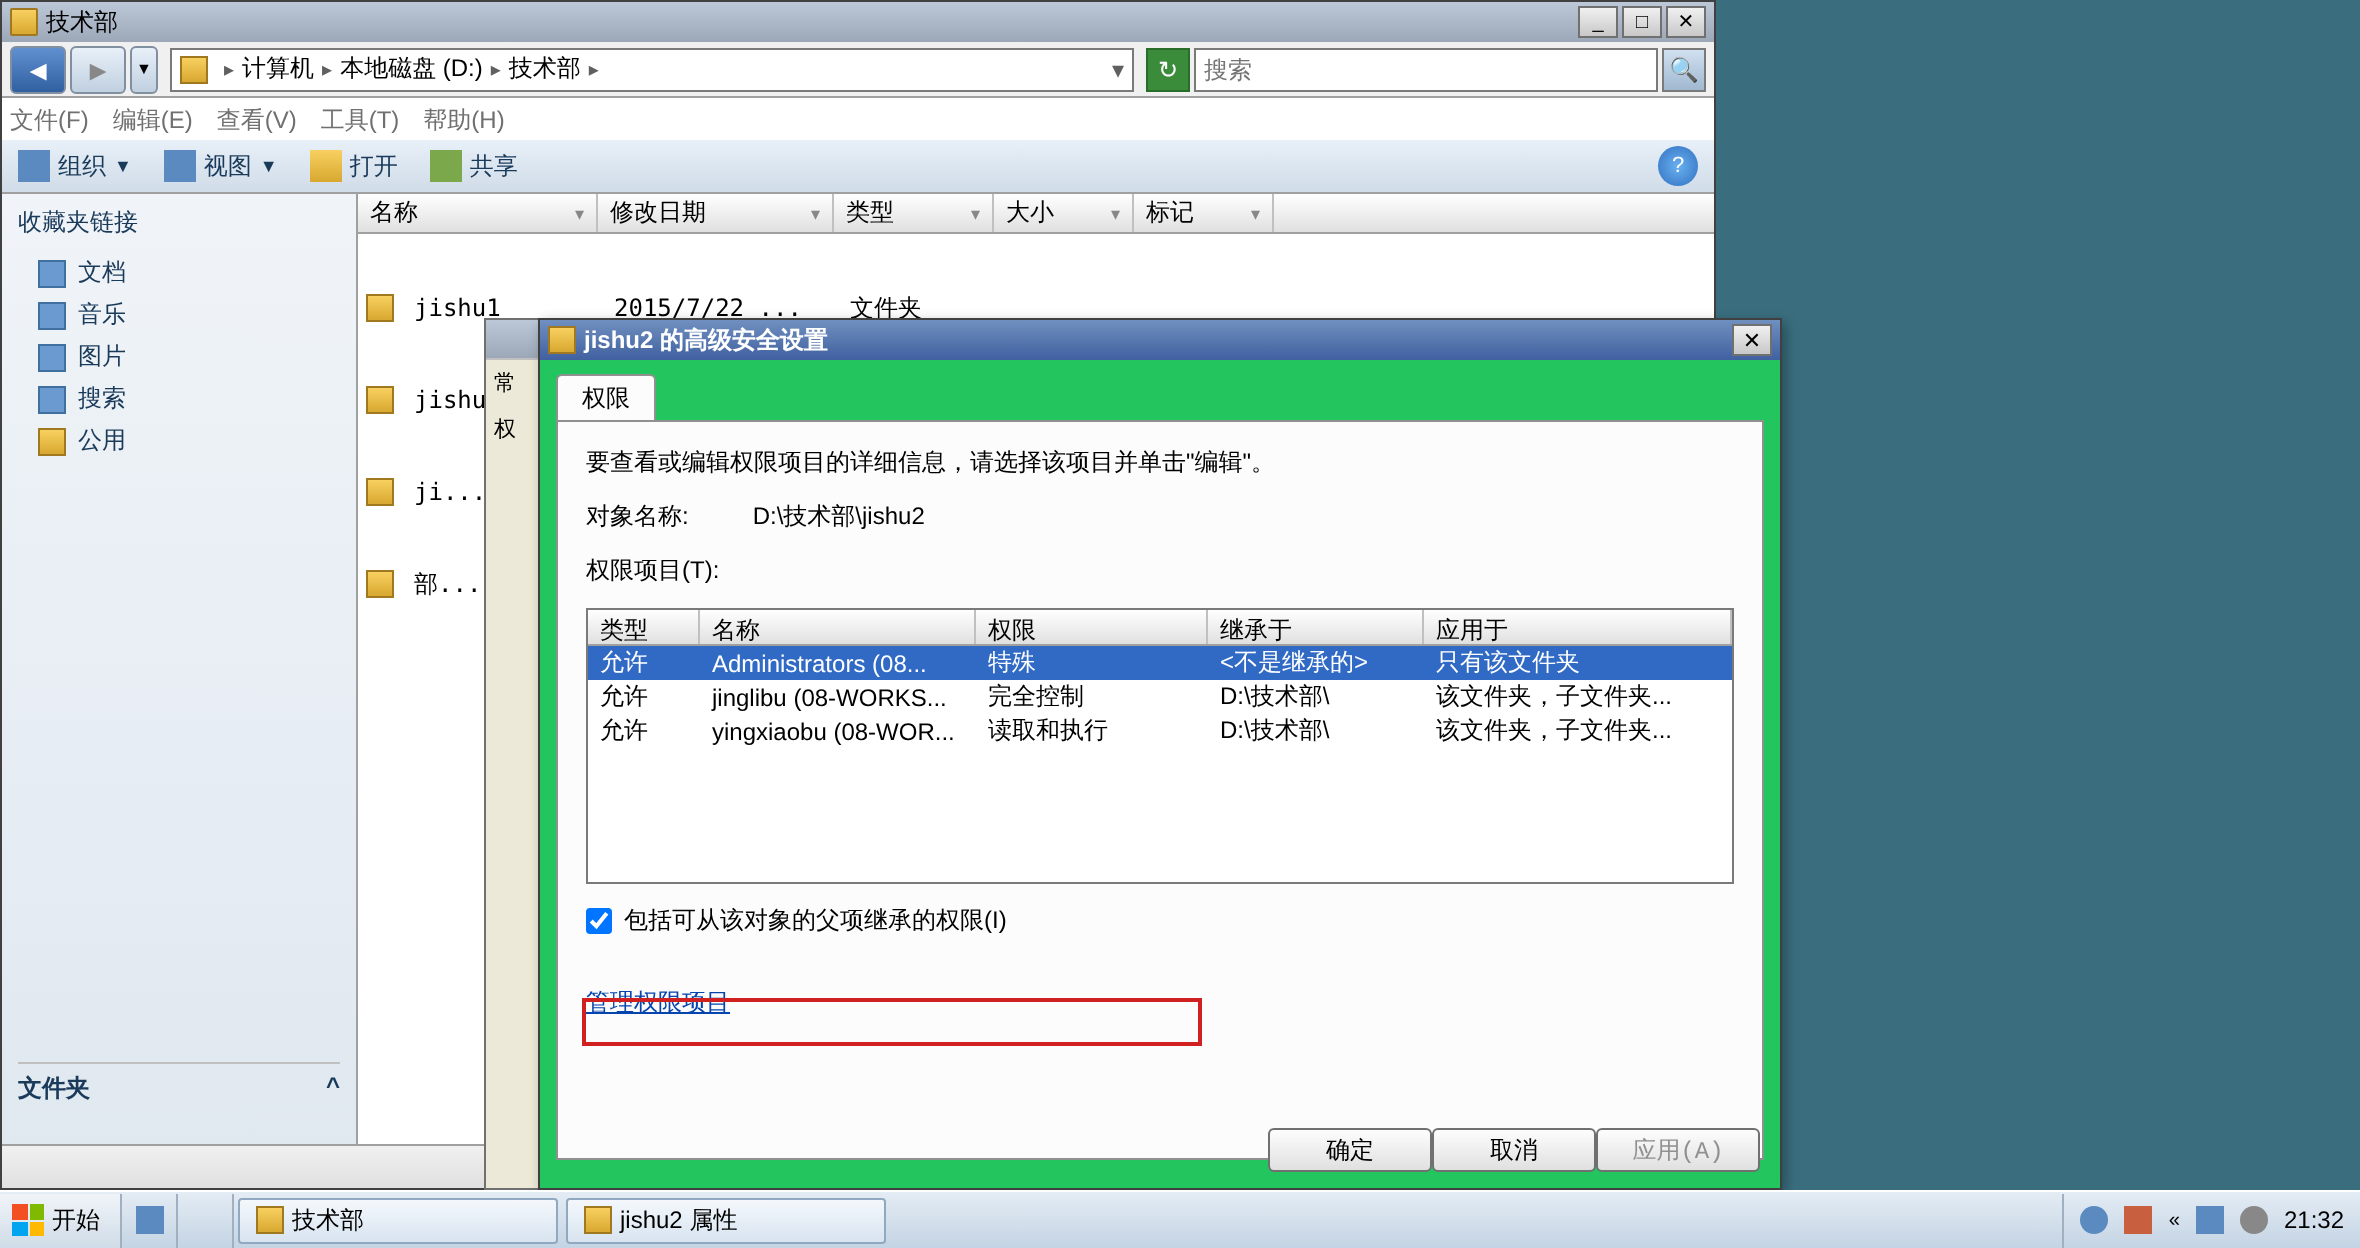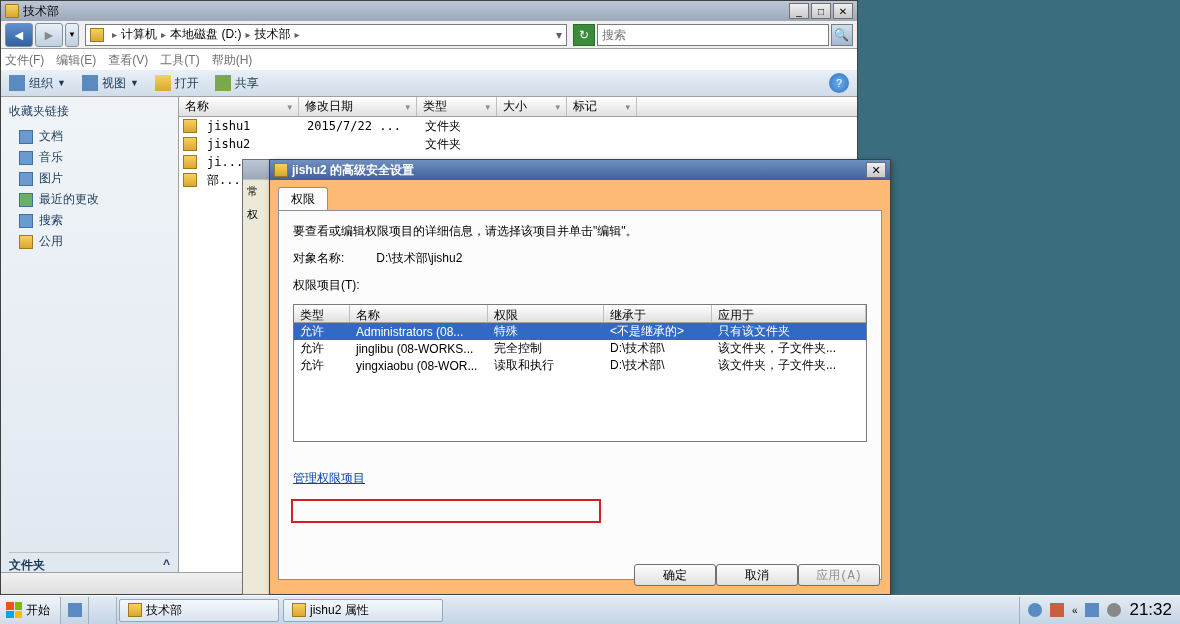--- a/index.html
+++ b/index.html
@@ -39,28 +39,28 @@
 .sb-header { font-weight: normal; color: #1a3a5a; margin-bottom: 6px; }
 .sb-item { display: flex; align-items: center; gap: 6px; padding: 2px 0 2px 10px; color: #1a3a5a; cursor: pointer; }
 .sb-ico { width: 14px; height: 14px; background: #6a9ad0; border: 1px solid #4070a0; }
 .sb-ico.folder { background: linear-gradient(#f8d060, #d8a830); border-color: #a07820; }
 .sb-folders-label { margin-top: 300px; font-weight: bold; color: #1a3a5a; border-top: 1px solid #c0c0c0; padding-top: 4px; display: flex; justify-content: space-between; }
 
 .file-list { flex: 1; background: #fff; position: relative; }
 .fl-header { height: 20px; background: linear-gradient(#fff, #e0e0e0); border-bottom: 1px solid #a0a0a0; display: flex; }
 .fl-col { border-right: 1px solid #c0c0c0; padding: 2px 6px; display: flex; align-items: center; justify-content: space-between; font-size: 12px; }
 .fl-col .sort { font-size: 9px; color: #888; }
-.fl-row { height: 18px; display: flex; align-items: center; padding-left: 4px; }
+.fl-row { height: 18px; display: flex; align-items: center; padding-left: 4px; margin-top: 28px; }
 .fl-row .folder-icon { width: 14px; height: 14px; background: linear-gradient(#f8d060, #d8a830); border: 1px solid #a07820; margin-right: 4px; }
 .fl-cell { padding: 0 6px; font-family: SimSun, monospace; }
 
 .status-bar { height: 22px; background: linear-gradient(#f0f0f0, #e0e0e0); border-top: 1px solid #a0a0a0; }
 
 
-.dialog { position: absolute; left: 269px; top: 159px; width: 622px; height: 436px; background: #fdba74; border: 1px solid #404040; box-shadow: 2px 2px 6px rgba(0,0,0,0.3); }
+.dialog { position: absolute; left: 269px; top: 159px; width: 622px; height: 436px; background: #22c55e; border: 1px solid #404040; box-shadow: 2px 2px 6px rgba(0,0,0,0.3); }
 .dlg-title { height: 20px; background: linear-gradient(#7090c0, #4060a0); display: flex; align-items: center; padding: 0 4px; color: #fff; font-size: 12px; }
 .dlg-title .folder-icon { width: 14px; height: 14px; background: linear-gradient(#f8d060, #d8a830); border: 1px solid #a07820; margin-right: 4px; }
 .dlg-title-text { flex: 1; font-weight: bold; }
 .dlg-close { width: 20px; height: 16px; background: linear-gradient(#f0f0f0, #c8c8c8); border: 1px solid #707070; color: #000; display: flex; align-items: center; justify-content: center; font-size: 11px; cursor: pointer; }
 
 .tabs { display: flex; padding: 6px 8px 0 8px; }
 .tab { padding: 3px 12px; background: #ece9d8; border: 1px solid #909090; border-bottom: none; border-radius: 3px 3px 0 0; font-size: 12px; position: relative; top: 1px; background: #fcfcfc; }
 .tab-body { margin: 0 8px 8px 8px; border: 1px solid #909090; background: #fcfcfc; padding: 12px 14px; height: 370px; position: relative; }
 
 .info-line { margin-bottom: 10px; font-size: 12px; }
@@ -95,21 +95,21 @@
 
 .taskbar { position: absolute; left: 0; bottom: 0; width: 1180px; height: 29px; background: linear-gradient(#e4ecf4, #c4d4e4); border-top: 1px solid #fff; display: flex; align-items: center; }
 .start-btn { height: 27px; padding: 0 10px 0 6px; background: linear-gradient(#f0f4f8, #d0dce8); border-right: 1px solid #a0b0c0; display: flex; align-items: center; gap: 4px; cursor: pointer; }
 .start-logo { width: 16px; height: 16px; display: grid; grid-template: 1fr 1fr / 1fr 1fr; gap: 1px; }
 .start-logo span:nth-child(1){background:#f25022}.start-logo span:nth-child(2){background:#7fba00}.start-logo span:nth-child(3){background:#00a4ef}.start-logo span:nth-child(4){background:#ffb900}
 .task-sep { width: 28px; height: 27px; border-right: 1px solid #a0b0c0; display: flex; align-items: center; justify-content: center; }
 .task-item { height: 23px; min-width: 160px; margin: 0 2px; padding: 0 8px; background: linear-gradient(#f4f8fc, #d8e4f0); border: 1px solid #90a8c0; border-radius: 2px; display: flex; align-items: center; gap: 4px; cursor: pointer; }
 .task-item .folder-icon { width: 14px; height: 14px; background: linear-gradient(#f8d060, #d8a830); border: 1px solid #a07820; }
 .tray { margin-left: auto; display: flex; align-items: center; gap: 8px; padding: 0 8px; height: 27px; border-left: 1px solid #a0b0c0; }
 .tray-ico { width: 14px; height: 14px; }
-.clock { font-size: 17px; }
+.clock { font-size: 12px; }
 </style>
 </head>
 <body>
 
 <div class="explorer">
   <div class="titlebar">
     <span class="folder-icon"></span>
     <span class="titlebar-title">技术部</span>
     <div class="win-controls">
       <div class="win-btn">_</div>
@@ -177,24 +177,20 @@
         </div>
       <div class="sb-item">
           <span class="sb-ico"></span>
           <span>音乐</span>
         </div>
       <div class="sb-item">
           <span class="sb-ico"></span>
           <span>图片</span>
         </div>
       <div class="sb-item">
-          <span class="sb-ico" style="background:#6ab06a"></span>
-          <span>最近的更改</span>
-        </div>
-      <div class="sb-item">
           <span class="sb-ico"></span>
           <span>搜索</span>
         </div>
       <div class="sb-item">
           <span class="sb-ico folder"></span>
           <span>公用</span>
         </div>
       <div class="sb-folders-label">
           <span>文件夹</span>
           <span>^</span>
@@ -293,20 +289,24 @@
         <div class="pl-cell" style="flex:1">该文件夹，子文件夹...</div>
       </div>
       <div class="pl-row">
         <div class="pl-cell" style="width:56px">允许</div>
         <div class="pl-cell" style="width:138px">yingxiaobu (08-WOR...</div>
         <div class="pl-cell" style="width:116px">读取和执行</div>
         <div class="pl-cell" style="width:108px">D:\技术部\</div>
         <div class="pl-cell" style="flex:1">该文件夹，子文件夹...</div>
       </div>
     </div>
+    <div class="check-row">
+      <input type="checkbox" checked="" style="">
+      <span>包括可从该对象的父项继承的权限(I)</span>
+    </div>
     <div class="red-box"></div>
     <a class="link">管理权限项目</a>
   </div>
   <div class="dlg-buttons">
     <button class="btn">确定</button>
     <button class="btn">取消</button>
     <button class="btn disabled">应用(A)</button>
   </div>
 </div>
 

